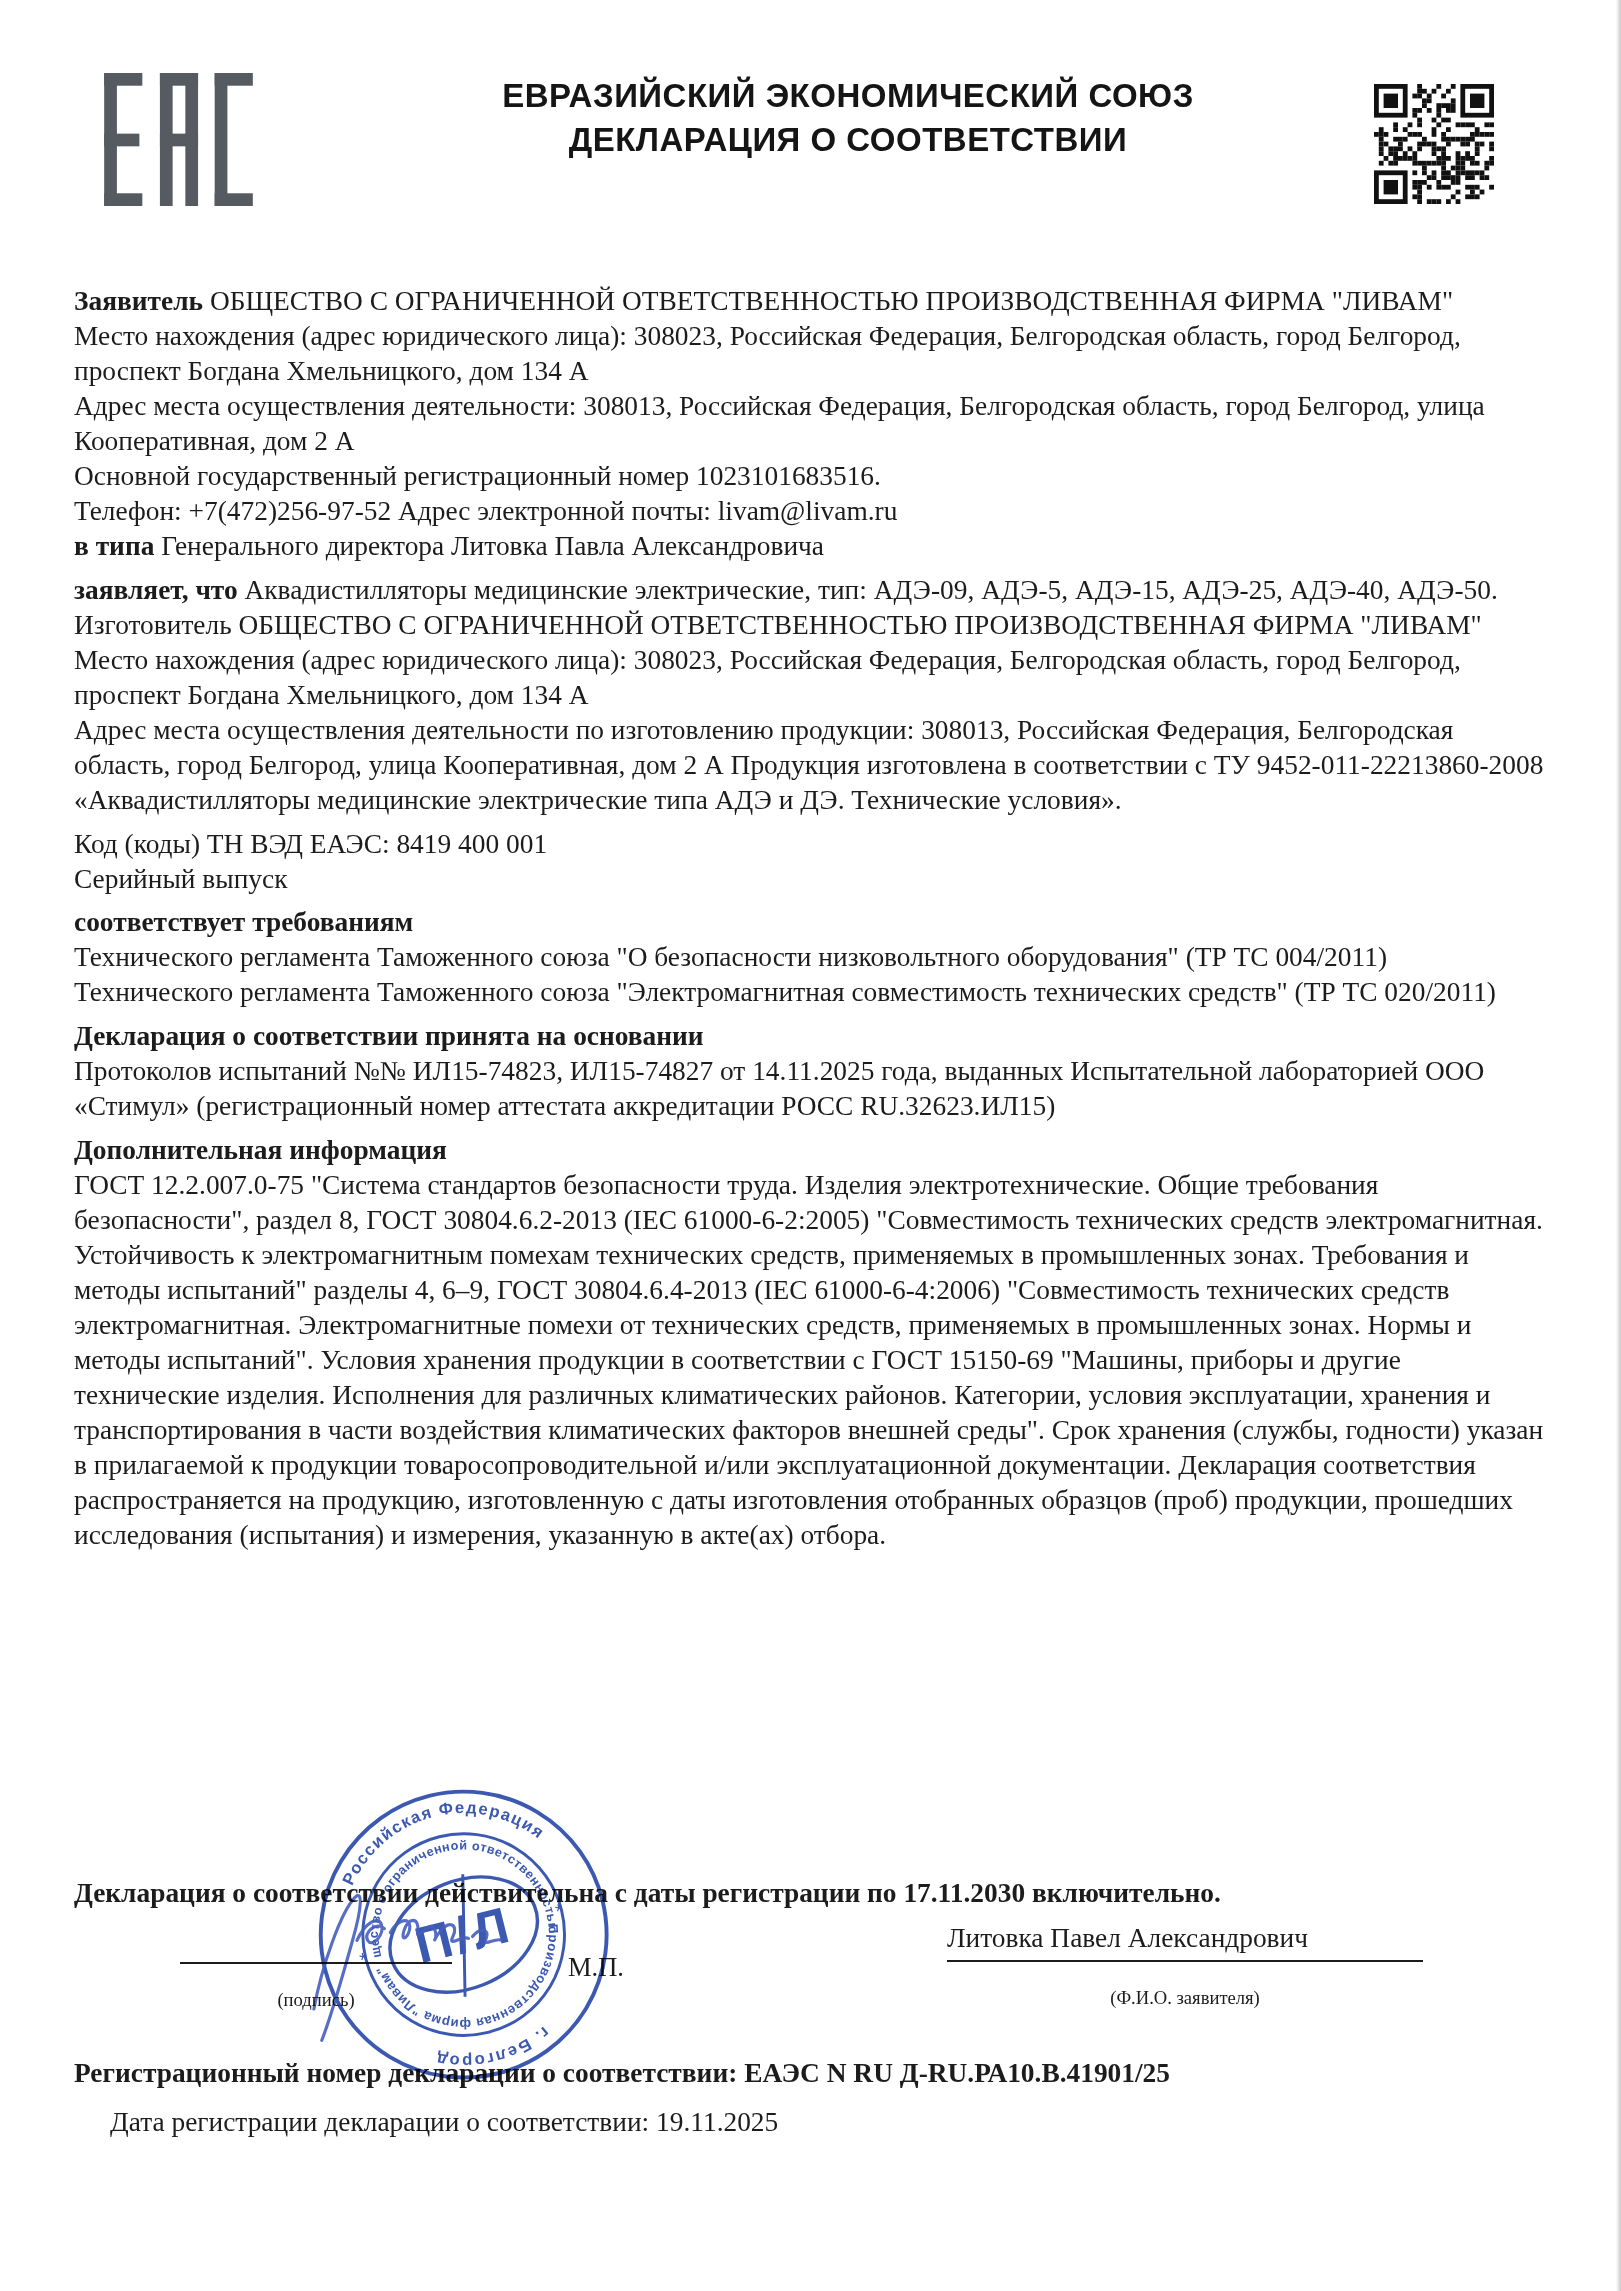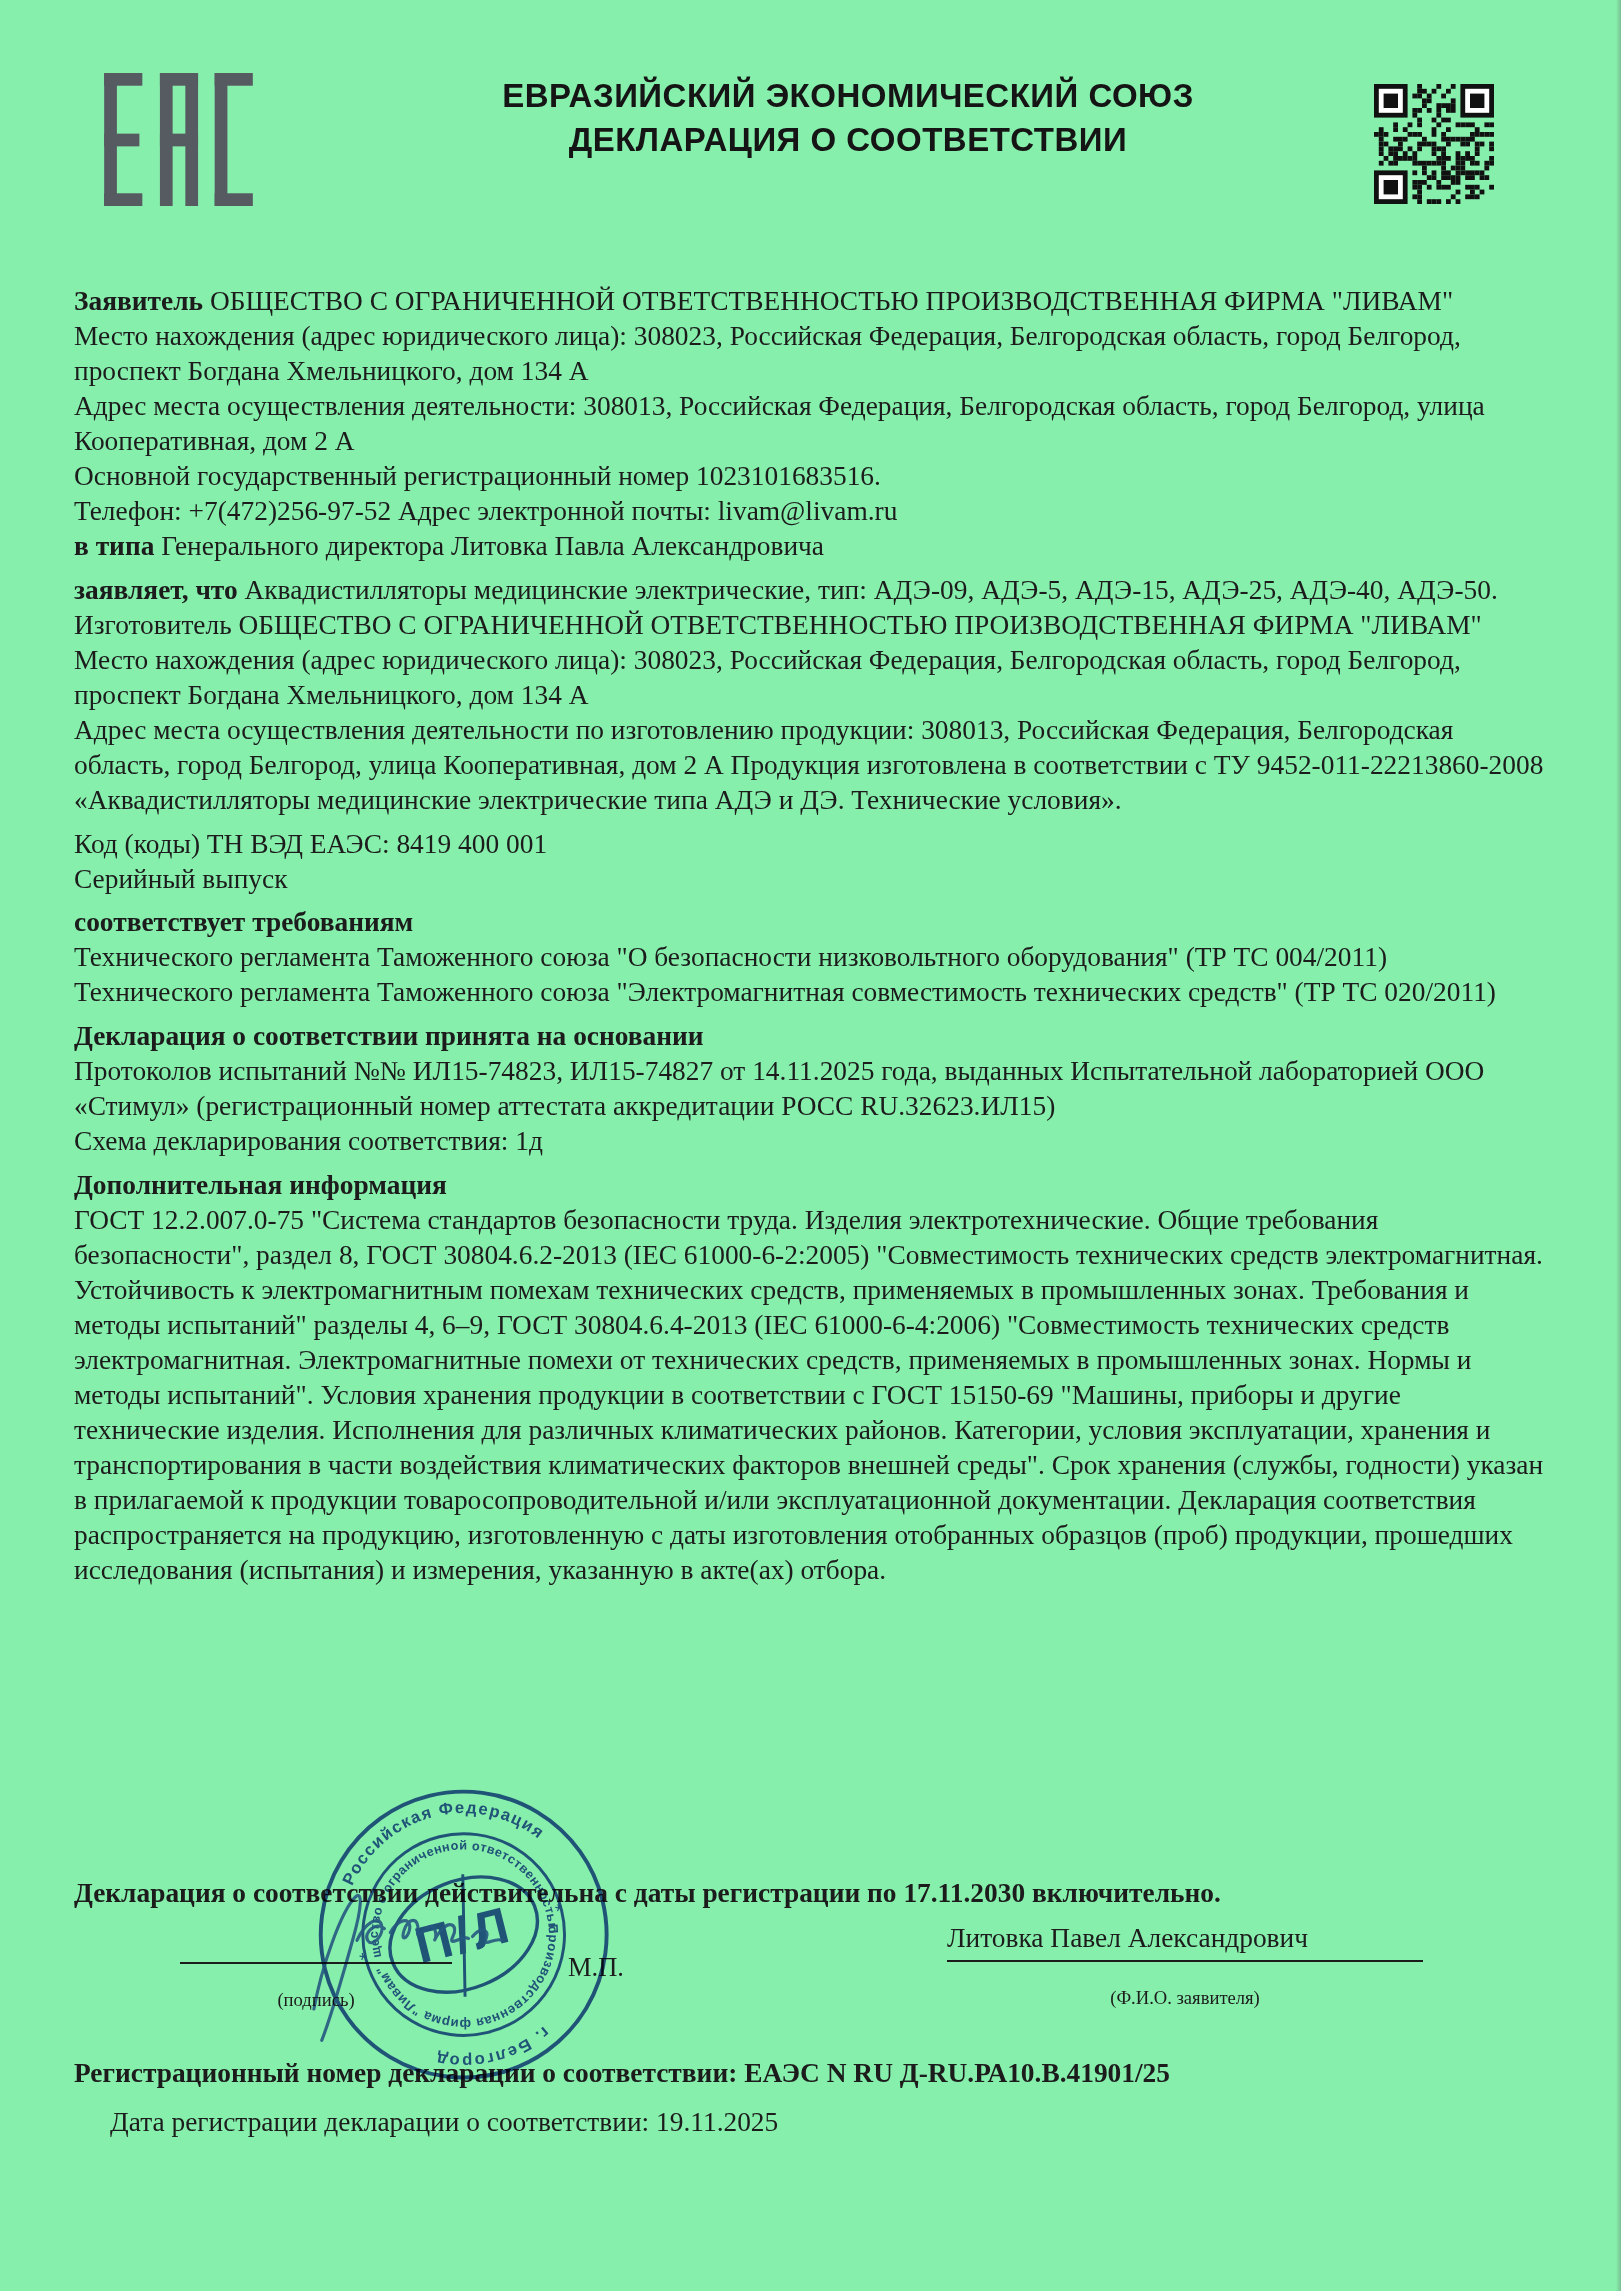--- a/index.html
+++ b/index.html
@@ -1,18 +1,18 @@
 <!DOCTYPE html>
 <html><head>
 <meta charset="utf-8">
 <style>
   html,body{margin:0;padding:0;}
   body{width:1621px;height:2292px;background:#e9e8e5;}
   .page{
-    position:relative;width:1621px;height:2292px;background:#86efac;overflow:hidden;
+    position:relative;width:1621px;height:2292px;background:#ffffff;overflow:hidden;
     font-family:"Liberation Serif",serif;color:#1c1c1c;
   }
   .page::after{content:"";position:absolute;right:0;top:0;bottom:0;width:4.9px;
     background:linear-gradient(to left,rgba(100,100,100,.35),rgba(100,100,100,0));pointer-events:none;}
   
   .eac-logo{position:absolute;left:104px;top:73px;width:149px;height:133px;}
   .doc-title{
     position:absolute;left:294px;top:74px;width:1108px;text-align:center;
     font-family:"Liberation Sans",sans-serif;font-weight:bold;font-size:33px;line-height:44px;
     letter-spacing:0.5px;color:#151515;
@@ -291,21 +291,20 @@
     <p><span>Изготовитель ОБЩЕСТВО С ОГРАНИЧЕННОЙ ОТВЕТСТВЕННОСТЬЮ ПРОИЗВОДСТВЕННАЯ ФИРМА "ЛИВАМ"</span></p>
     <p><span>Место нахождения (адрес юридического лица): 308023, Российская Федерация, Белгородская область, город Белгород, проспект Богдана Хмельницкого, дом 134 А</span></p>
     <p><span>Адрес места осуществления деятельности по изготовлению продукции: 308013, Российская Федерация, Белгородская область, город Белгород, улица Кооперативная, дом 2 А Продукция изготовлена в соответствии с ТУ 9452-011-22213860-2008 «Аквадистилляторы медицинские электрические типа АДЭ и ДЭ. Технические условия».</span></p>
     <p class="mt"><span>Код (коды) ТН ВЭД ЕАЭС: 8419 400 001</span></p>
     <p><span>Серийный выпуск</span></p>
     <p class="mt bold"><span>соответствует требованиям</span></p>
     <p><span>Технического регламента Таможенного союза "О безопасности низковольтного оборудования" (ТР ТС 004/2011)</span></p>
     <p><span>Технического регламента Таможенного союза "Электромагнитная совместимость технических средств" (ТР ТС 020/2011)</span></p>
     <p class="mt bold"><span>Декларация о соответствии принята на основании</span></p>
     <p><span>Протоколов испытаний №№ ИЛ15-74823, ИЛ15-74827 от 14.11.2025 года, выданных Испытательной лабораторией ООО «Стимул» (регистрационный номер аттестата аккредитации РОСС RU.32623.ИЛ15)</span></p>
-    <p><span>Схема декларирования соответствия: 1д</span></p>
     <p class="mt bold"><span>Дополнительная информация</span></p>
     <p><span>ГОСТ 12.2.007.0-75 "Система стандартов безопасности труда. Изделия электротехнические. Общие требования безопасности", раздел 8, ГОСТ 30804.6.2-2013 (IEC 61000-6-2:2005) "Совместимость технических средств электромагнитная. Устойчивость к электромагнитным помехам технических средств, применяемых в промышленных зонах. Требования и методы испытаний" разделы 4, 6–9, ГОСТ 30804.6.4-2013 (IEC 61000-6-4:2006) "Совместимость технических средств электромагнитная. Электромагнитные помехи от технических средств, применяемых в промышленных зонах. Нормы и методы испытаний". Условия хранения продукции в соответствии с ГОСТ 15150-69 "Машины, приборы и другие технические изделия. Исполнения для различных климатических районов. Категории, условия эксплуатации, хранения и транспортирования в части воздействия климатических факторов внешней среды". Срок хранения (службы, годности) указан в прилагаемой к продукции товаросопроводительной и/или эксплуатационной документации. Декларация соответствия распространяется на продукцию, изготовленную с даты изготовления отобранных образцов (проб) продукции, прошедших исследования (испытания) и измерения, указанную в акте(ах) отбора.</span></p>
   </div>
 
   <div class="bottom-block">
     <div class="valid-line">Декларация о соответствии действительна с даты регистрации по 17.11.2030 включительно.</div>
     <div class="sign-row">
       <div class="sig-col">
         <div class="sig-space"></div>
         <div class="caption">(подпись)</div>

